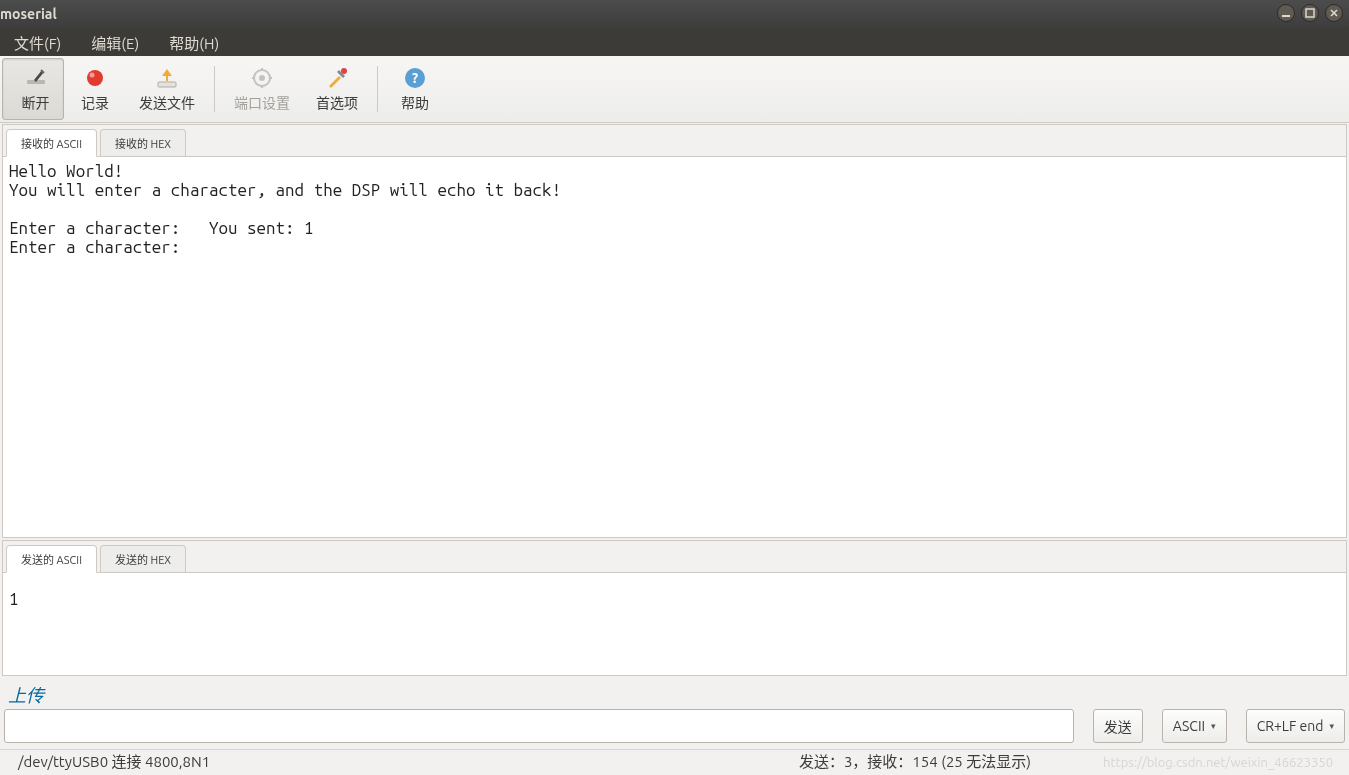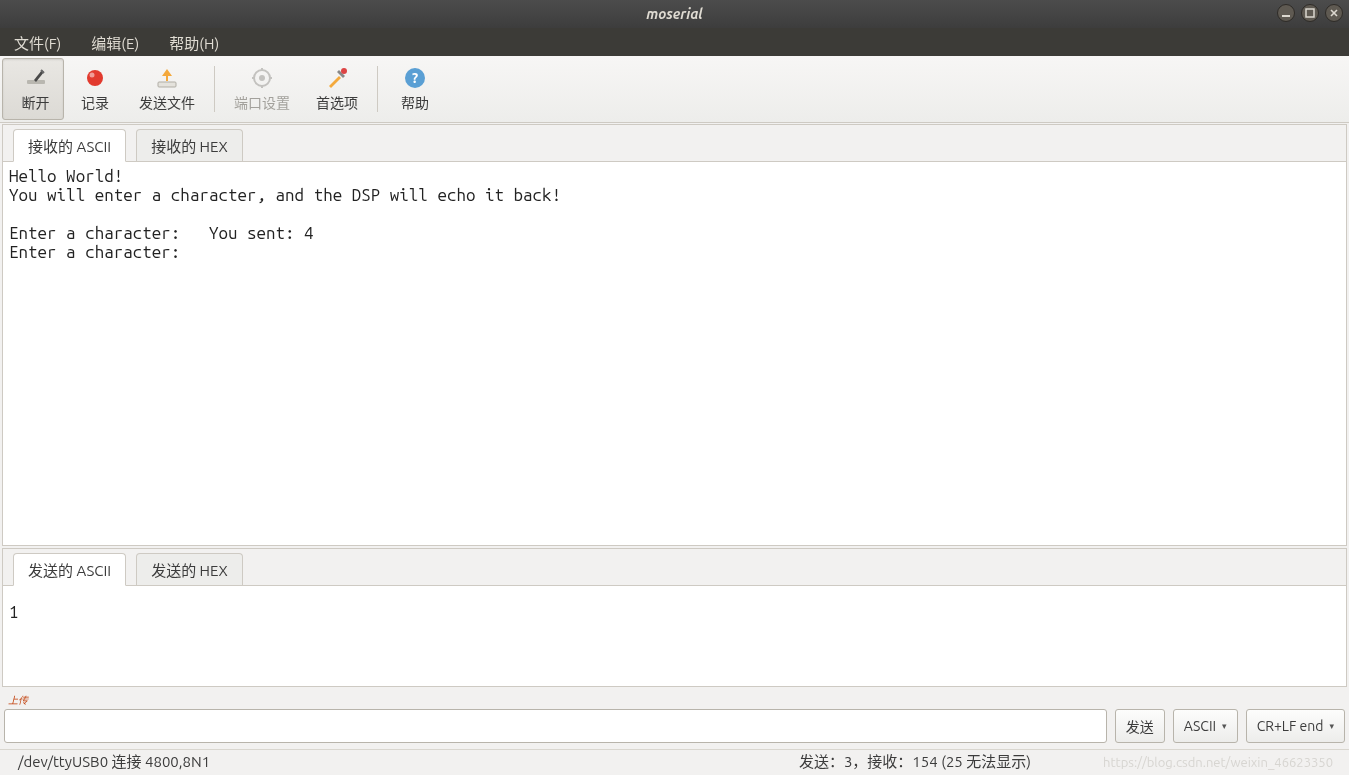--- a/index.html
+++ b/index.html
@@ -1,40 +1,40 @@
 <!DOCTYPE html>
 <html><head>
   <meta charset="utf-8">
   <style>
     * { margin:0; padding:0; box-sizing:border-box; }
     body { font-family:"Ubuntu","Noto Sans CJK SC","WenQuanYi Micro Hei",sans-serif; font-size:14px; background:#f2f1f0; color:#3c3c3c; width:1349px; height:775px; overflow:hidden; display:flex; flex-direction:column; }
-    .titlebar { background:linear-gradient(#4c4c4c,#3d3d3d); height:28px; display:flex; align-items:center; justify-content:center; position:relative;font-style:italic; }
+    .titlebar { background:linear-gradient(#4c4c4c,#3d3d3d); height:28px; display:flex; align-items:center; justify-content:flex-start; position:relative; }
     .titlebar-title { color:#dfdbd2; font-size:14px; font-weight:bold; }
     .win-controls { position:absolute; right:6px; top:4px; display:flex; gap:6px; }
     .win-btn { width:18px; height:18px; border-radius:9px; background:#5f5a52; border:1px solid #2e2b27; display:flex; align-items:center; justify-content:center; color:#dcd8cf; font-size:10px; cursor:pointer; }
     .menubar { background:#3c3b37; height:28px; display:flex; align-items:center; padding:0 6px; gap:14px; }
     .menu-item { color:#dfdbd2; padding:3px 8px; border-radius:3px; cursor:pointer; font-size:15px; }
     .toolbar { background:linear-gradient(#f7f6f5,#ededeb); border-bottom:1px solid #cecac3; height:67px; display:flex; align-items:stretch; padding:2px; }
     .tb-btn { display:flex; flex-direction:column; align-items:center; justify-content:center; padding:4px 12px; border:1px solid transparent; border-radius:3px; cursor:pointer; min-width:62px; }
     .tb-btn.active { background:linear-gradient(#e9e7e3,#dcdad5); border:1px solid #b8b4ab; box-shadow:inset 0 1px 2px rgba(0,0,0,.1);padding-left:17px; }
     .tb-btn.disabled { color:#989690; cursor:default; }
     .tb-btn.disabled svg { opacity:.45; }
     .tb-icon { width:24px; height:24px; display:flex; align-items:center; justify-content:center; }
     .tb-label { font-size:14px; margin-top:2px; color:#3c3c3c; }
     .tb-btn.disabled .tb-label { color:#a3a19c; }
     .tb-sep { width:1px; background:#cecac3; margin:8px 6px; }
     .panel { display:flex; flex-direction:column; border:1px solid #cecac3; background:#fff; margin:1px 2px; flex:1; min-height:0; }
     .panel.recv { flex:4; } .panel.send { flex:1.3;gap:12px; }
     .tabs { display:flex; background:#f2f1f0; border-bottom:1px solid #cecac3; padding-top:4px; }
-    .tab { padding:5px 14px; border:1px solid #cecac3; border-bottom:none; background:#ededeb; border-radius:4px 4px 0 0; margin-left:10px; cursor:pointer; font-size:15px; color:#3c3c3c; position:relative; }
+    .tab { padding:5px 14px; border:1px solid #cecac3; border-bottom:none; background:#ededeb; border-radius:4px 4px 0 0; margin-left:3px; cursor:pointer; font-size:11px; color:#3c3c3c; position:relative; }
     .tab.active { background:#fff; border-bottom:1px solid #fff; margin-bottom:-1px; }
     .textbox { flex:1; padding:4px 6px; font-family:"Ubuntu Mono","DejaVu Sans Mono",monospace; font-size:17px; white-space:pre; overflow:auto; color:#222; }
     .uploadrow { padding:2px 4px 6px; }
-    .upload-lbl { font-style:italic; color:#c2410c; padding:2px 4px; font-size:10px; }
-    .upload-ctl { display:flex; gap:8px; align-items:stretch; height:34px; }
+    .upload-lbl { font-style:italic; color:#0369a1; padding:2px 4px; font-size:18px; }
+    .upload-ctl { display:flex; gap:19px; align-items:stretch; height:34px; }
     .upload-input { flex:1; background:#fff; border:1px solid #b8b4ab; border-radius:3px; padding:4px 6px; }
     .btn { background:linear-gradient(#fdfdfc,#ededeb); border:1px solid #b8b4ab; border-radius:3px; padding:4px 10px; display:flex; align-items:center; cursor:pointer; font-size:14px; }
     .btn.combo::after { content:"▾"; font-size:9px; margin-left:6px; color:#555; }
     .statusbar { height:26px; display:flex; padding:0 18px; font-size:15px; color:#3c3c3c; justify-content:space-between; border-top:1px solid #d9d6cf; }
     .watermark { position:absolute; right:16px; bottom:6px; color:#d7d5d1; font-size:13px; pointer-events:none; }
   </style>
 </head>
 <body>
 
 <div class="titlebar">
@@ -133,21 +133,21 @@
 </div>
 
 <div class="panel recv">
   <div class="tabs">
     <div class="tab active">接收的 ASCII</div>
     <div class="tab">接收的 HEX</div>
   </div>
   <div class="textbox">Hello World!
 You will enter a character, and the DSP will echo it back!
 
-Enter a character:   You sent: 4
+Enter a character:   You sent: 1
 Enter a character:</div>
 </div>
 
 <div class="panel send">
   <div class="tabs">
     <div class="tab active">发送的 ASCII</div>
     <div class="tab">发送的 HEX</div>
   </div>
   <div class="textbox">1</div>
 </div>

